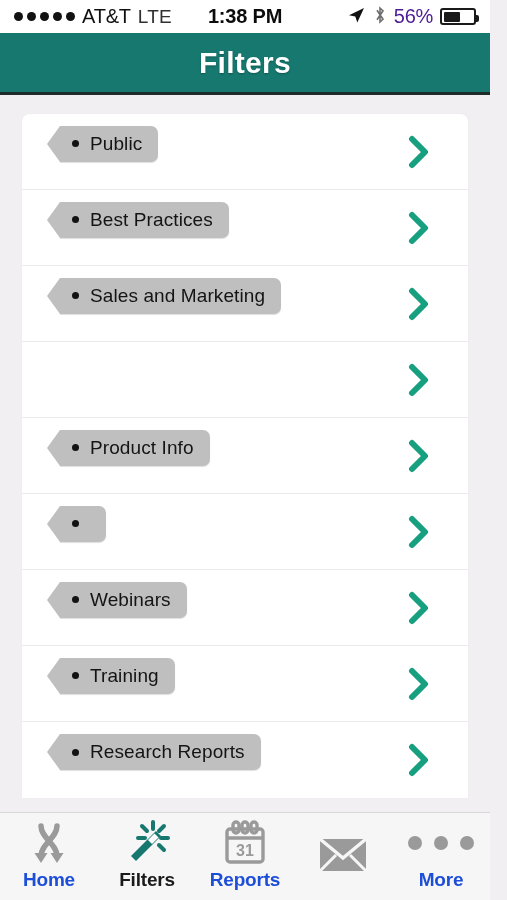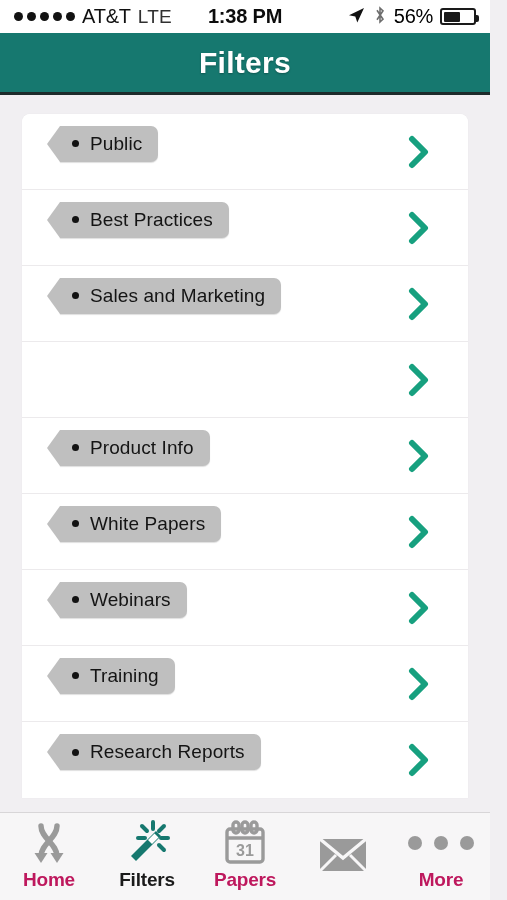--- a/index.html
+++ b/index.html
@@ -21,21 +21,21 @@
   .sig-dots { display:flex; gap:4px; align-items:center; }
   .sig-dots i { width:9px; height:9px; border-radius:50%; background:#121212; display:block; }
   .sb-carrier { font-size:20px; color:#101010; letter-spacing:-0.2px; }
   .sb-net { font-size:19px; color:#303030; letter-spacing:0.2px; }
   .sb-time {
     position:absolute; left:0; right:0; text-align:center;
     font-size:20px; font-weight:bold; color:#0c0c0c; letter-spacing:-0.2px;
     pointer-events:none;
   }
   .sb-right { margin-left:auto; display:flex; align-items:center; gap:7px; }
-  .sb-batt-pct { font-size:20px; color:#000000; letter-spacing:-0.3px; }
+  .sb-batt-pct { font-size:20px; color:#4c1d95; letter-spacing:-0.3px; }
   .batt {
     width:36px; height:17px; border:2px solid #1a1a1a; border-radius:3px;
     position:relative; display:flex; align-items:center; padding:1.5px;
   }
   .batt::after {
     content:""; position:absolute; right:-5px; top:5px;
     width:3px; height:7px; background:#1a1a1a; border-radius:0 2px 2px 0;
   }
   .batt-fill { height:100%; width:56%; background:#1a1a1a; border-radius:1px; }
 
@@ -100,21 +100,21 @@
     background:#f7f6f7; border-top:1px solid #d8d6d8;
     display:flex; align-items:stretch;
   }
   .tab {
     flex:1; display:flex; flex-direction:column;
     align-items:center; justify-content:center; gap:2px;
     padding-bottom:4px;
   }
   .tab-ico { height:48px; display:flex; align-items:center; justify-content:center; }
   .tab-label {
-    font-size:19px; font-weight:bold; color:#be185d; letter-spacing:-0.2px;
+    font-size:19px; font-weight:bold; color:#1d4ed8; letter-spacing:-0.2px;
     white-space:nowrap;
   }
   .tab.active .tab-label { color:#1b1b1b; }
   .dots3 { display:flex; gap:12px; align-items:center; }
   .dots3 i { width:14px; height:14px; border-radius:50%; background:#9a9a9a; display:block; }
 </style>
 </head>
 <body>
 
 <div class="phone">
@@ -193,21 +193,20 @@
             <span class="dot"></span>
             <span>Product Info</span>
           </span>
           <svg class="chev" width="26" height="34" viewBox="0 0 26 34">
             <path d="M6 4 L19 17 L6 30" fill="none" stroke="#17a07f" stroke-width="6" stroke-linecap="round" stroke-linejoin="round"></path>
           </svg>
         </div>
         <div class="row">
           <span class="tag">
             <span class="dot"></span>
-            <span>White Papers</span>
           </span>
           <svg class="chev" width="26" height="34" viewBox="0 0 26 34">
             <path d="M6 4 L19 17 L6 30" fill="none" stroke="#17a07f" stroke-width="6" stroke-linecap="round" stroke-linejoin="round"></path>
           </svg>
         </div>
         <div class="row">
           <span class="tag">
             <span class="dot"></span>
             <span>Webinars</span>
           </span>
@@ -272,21 +271,21 @@
             <g stroke="#9a9a9a" stroke-width="3.4" fill="none">
               <rect x="4" y="9" width="36" height="33" rx="3"></rect>
               <line x1="4" y1="18" x2="40" y2="18"></line>
               <rect x="10" y="2" width="6" height="11" rx="3"></rect>
               <rect x="19" y="2" width="6" height="11" rx="3"></rect>
               <rect x="28" y="2" width="6" height="11" rx="3"></rect>
             </g>
             <text x="22" y="36" text-anchor="middle" font-family="Liberation Sans, sans-serif" font-size="16" font-weight="bold" fill="#9a9a9a">31</text>
           </svg>
         </span>
-        <span class="tab-label">Papers</span>
+        <span class="tab-label">Reports</span>
       </div>
       <div class="tab">
         <span class="tab-ico">
           <svg width="50" height="40" viewBox="0 0 50 40">
             <rect x="2" y="4" width="46" height="32" rx="2" fill="#9a9a9a"></rect>
             <path d="M2 4 L25 23 L48 4" fill="none" stroke="#f7f6f7" stroke-width="3.5"></path>
             <path d="M2 36 L18 20 M48 36 L32 20" fill="none" stroke="#f7f6f7" stroke-width="3"></path>
           </svg>
         </span>
       </div>

